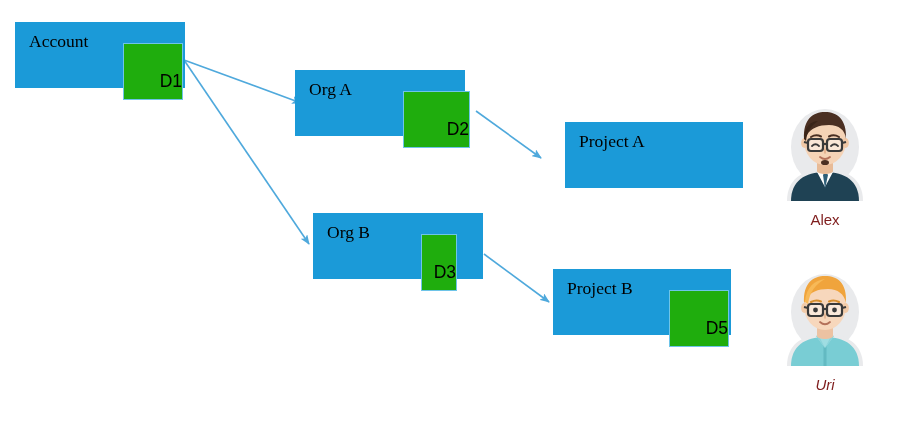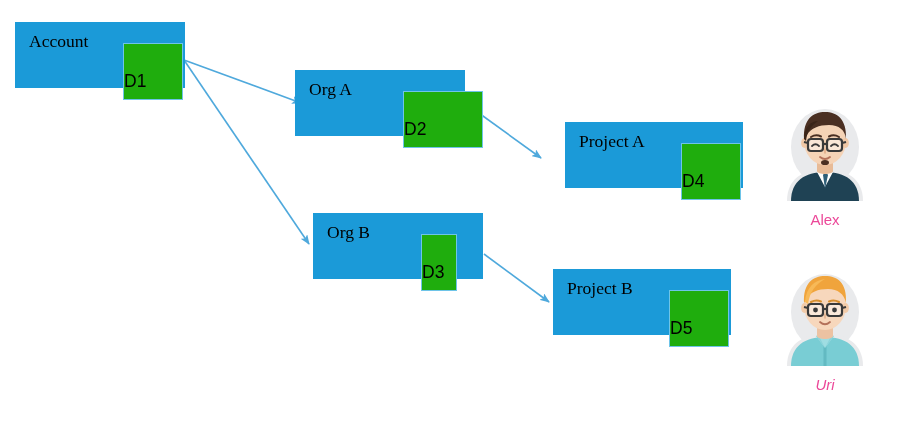--- a/index.html
+++ b/index.html
@@ -53,42 +53,42 @@
     position: absolute;
     background: #1fad0d;
     border: 1px solid #6ec4e8;
     box-sizing: border-box;
   }
   .badge-label {
     position: absolute;
     left: 0;
     right: 0;
     bottom: 8px;
-    text-align: left;
+    text-align: right;
     color: #000000;
     font-size: 17.5px;
     line-height: 20px;
     font-family: "Liberation Sans", sans-serif;
   }
   
   .person {
     position: absolute;
     width: 104px;
     text-align: center;
   }
   .person-avatar {
     position: relative;
     width: 104px;
     height: 104px;
     margin: 0 auto;
   }
   .person-name {
     margin-top: 10px;
     font-size: 15px;
-    color: #ec4899;
+    color: #7f1d1d;
     font-family: "Liberation Sans", sans-serif;
     line-height: 18px;
   }
 </style>
 </head>
 <body>
 
 <div id="canvas">
 
   <svg id="arrows" viewBox="0 0 904 428" width="904" height="428">
@@ -107,39 +107,36 @@
     <div class="node-main" style="width:170px; height:66px;"></div>
     <div class="node-label">Account</div>
     <div class="node-badge" style="left:108px; top:21px; width:60px; height:57px;">
       <div class="badge-label">D1</div>
     </div>
   </div>
 
   <div class="node" style="left:295px; top:70px; width:170px; height:78px;">
     <div class="node-main" style="width:170px; height:66px;"></div>
     <div class="node-label">Org A</div>
-    <div class="node-badge" style="left:108px; top:21px; width:80px; height:57px;">
+    <div class="node-badge" style="left:108px; top:21px; width:67px; height:57px;">
       <div class="badge-label">D2</div>
     </div>
   </div>
 
   <div class="node" style="left:313px; top:213px; width:170px; height:78px;">
     <div class="node-main" style="width:170px; height:66px;"></div>
     <div class="node-label">Org B</div>
     <div class="node-badge" style="left:108px; top:21px; width:36px; height:57px;">
       <div class="badge-label">D3</div>
     </div>
   </div>
 
   <div class="node" style="left:545px; top:122px; width:178px; height:78px;margin-left:20px;">
     <div class="node-main" style="width:178px; height:66px;"></div>
     <div class="node-label">Project A</div>
-    <div class="node-badge" style="left:116px; top:21px; width:60px; height:57px;">
-      <div class="badge-label">D4</div>
-    </div>
   </div>
 
   <div class="node" style="left:553px; top:269px; width:178px; height:78px;">
     <div class="node-main" style="width:178px; height:66px;"></div>
     <div class="node-label">Project B</div>
     <div class="node-badge" style="left:116px; top:21px; width:60px; height:57px;padding-left:20px;">
       <div class="badge-label">D5</div>
     </div>
   </div>
 

